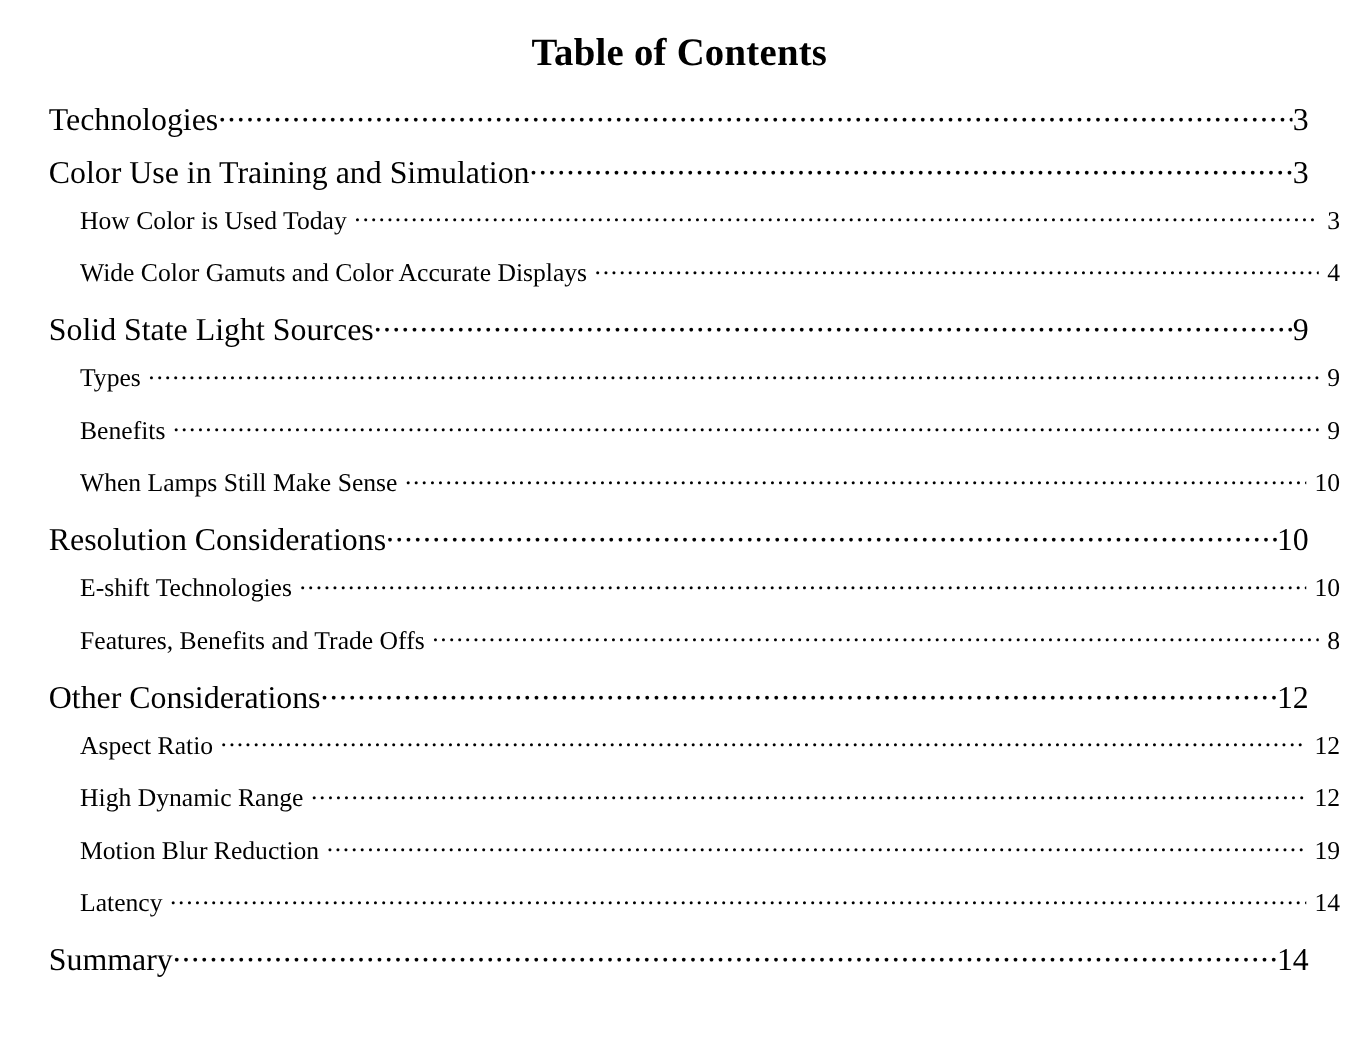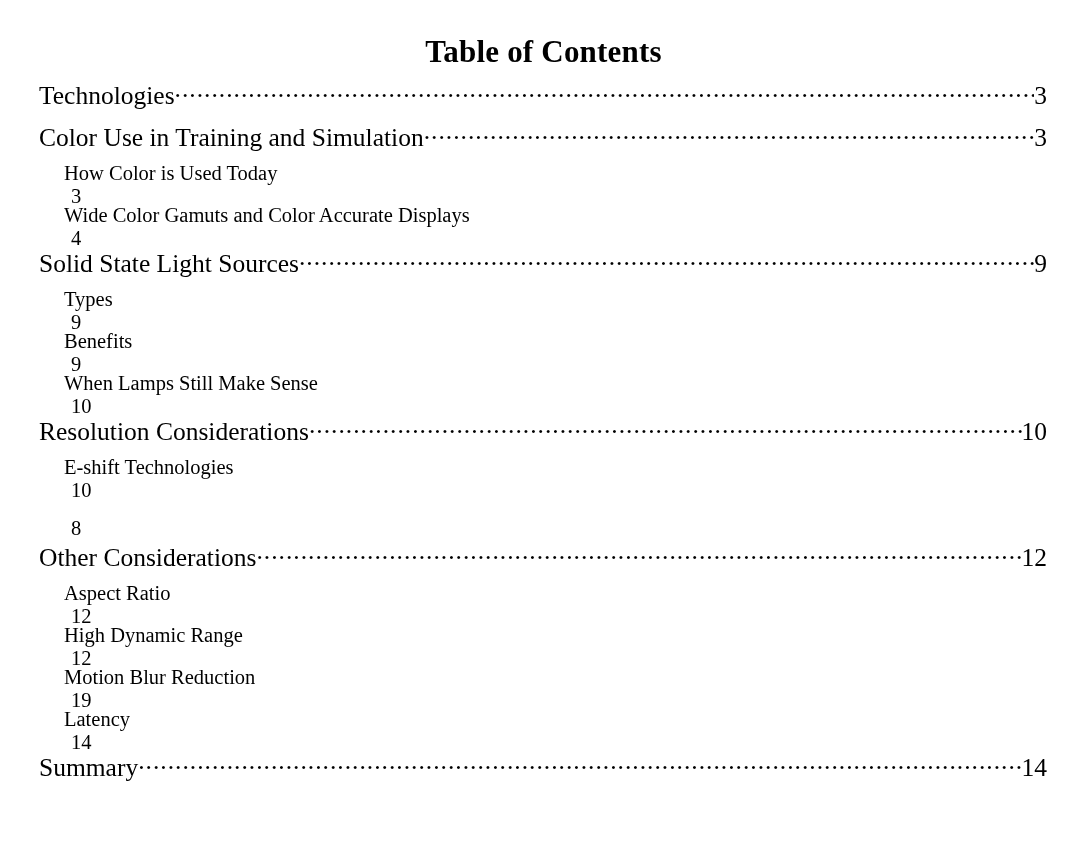--- a/index.html
+++ b/index.html
@@ -16,21 +16,21 @@
     background: #ffffff;
     font-family: "Liberation Serif", "DejaVu Serif", serif;
     color: #000000;
     overflow: hidden;
     -webkit-font-smoothing: antialiased;
   }
 
   
   #toc-title {
     position: absolute;
-    top: 36px;
+    top: 26px;
     left: 0;
     width: 1087px;
     text-align: center;
     font-size: 31px;
     font-weight: bold;
     letter-spacing: 0.2px;
     line-height: 1;
   }
 
   
@@ -90,21 +90,20 @@
     letter-spacing: 1.0px;
   }
   .toc-entry.level-1 .toc-page {
     padding-left: 0;
   }
 
   
   .toc-entry.level-2 {
     font-size: 20.5px;
     padding-left: 25px;
-    flex-direction: column;
   }
   .toc-entry.level-2 .toc-leader::after {
     font-size: 20.5px;
     letter-spacing: 1.35px;
   }
   .toc-entry.level-2 .toc-title-text {
     padding-right: 6px;   
   }
   .toc-entry.level-2 .toc-page {
     padding-left: 7px;    
@@ -162,20 +161,21 @@
         <span class="toc-title-text">Resolution Considerations</span>
         <span class="toc-leader"></span>
         <span class="toc-page">10</span>
       </div>
       <div class="toc-entry level-2">
         <span class="toc-title-text">E-shift Technologies</span>
         <span class="toc-leader"></span>
         <span class="toc-page">10</span>
       </div>
       <div class="toc-entry level-2">
+        <span class="toc-title-text">Features, Benefits and Trade Offs</span>
         <span class="toc-leader"></span>
         <span class="toc-page">8</span>
       </div>
       <div class="toc-entry level-1">
         <span class="toc-title-text">Other Considerations</span>
         <span class="toc-leader"></span>
         <span class="toc-page">12</span>
       </div>
       <div class="toc-entry level-2">
         <span class="toc-title-text">Aspect Ratio</span>

